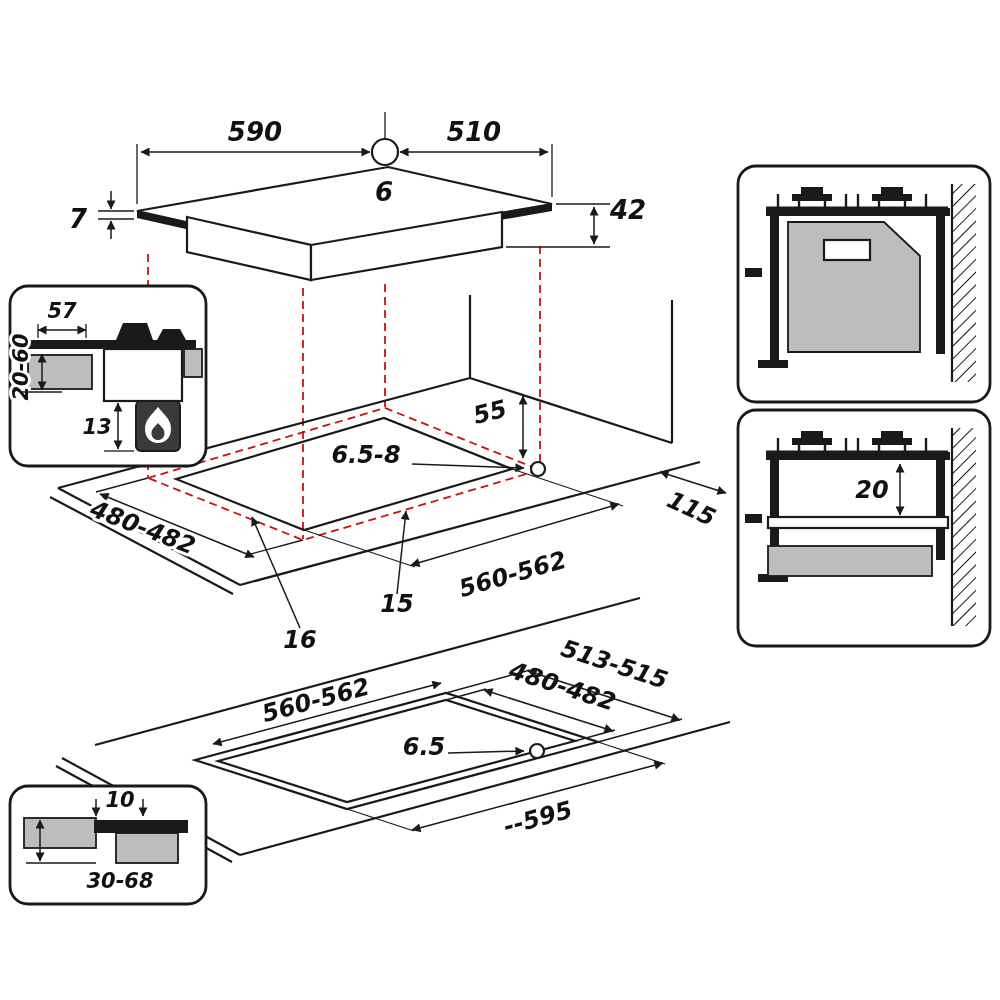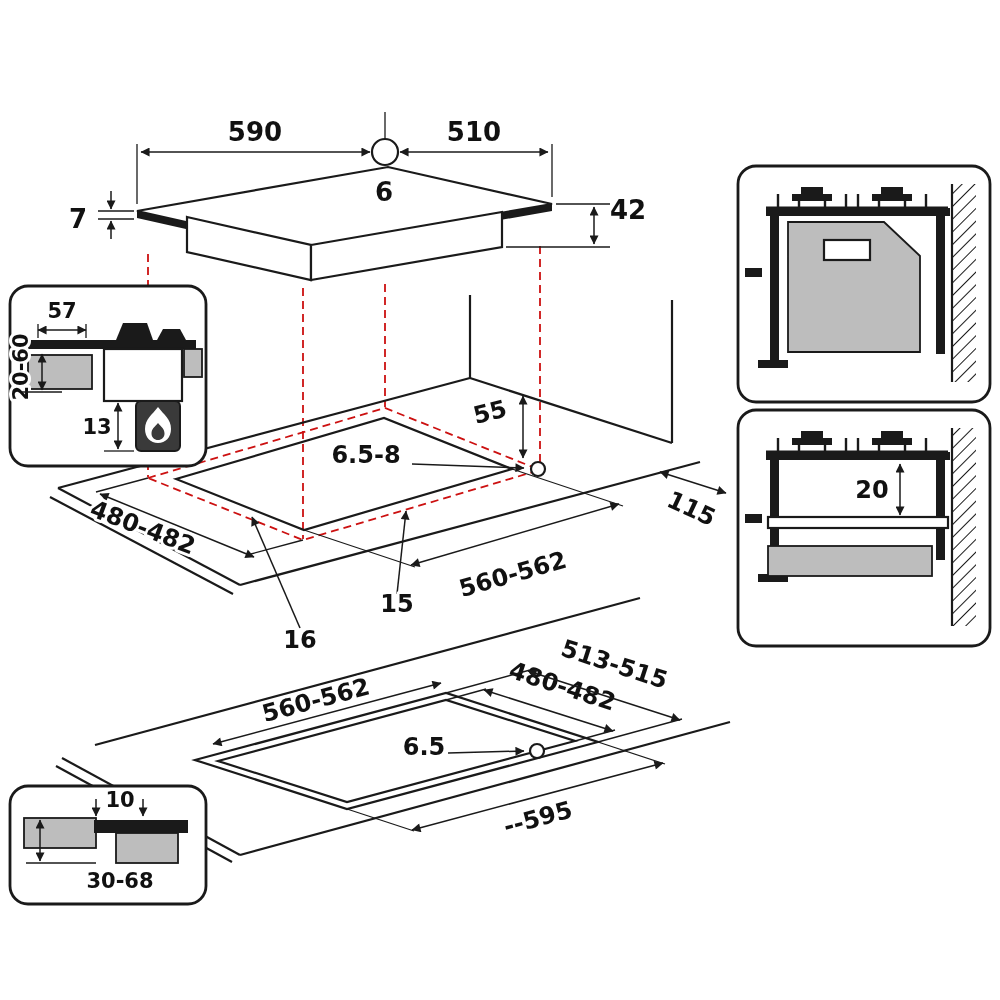--- a/index.html
+++ b/index.html
@@ -1,16 +1,16 @@
 <!DOCTYPE html>
 <html><head>
 <meta charset="utf-8">
 <style>
   html,body{margin:0;padding:0;background:#fff;}
-  .canvas{position:relative;width:1000px;height:1000px;background:#fff;overflow:hidden;}
+  .canvas{position:relative;width:1000px;height:1000px;background:#fff;overflow:hidden;font-style:italic;}
   svg text{
     font-family:"DejaVu Sans","Liberation Sans",sans-serif;
     font-weight:700;fill:#111;text-anchor:middle;
     paint-order:stroke;stroke:#fff;stroke-width:6px;stroke-linejoin:round;
   }
   .t26{font-size:26px}
   .t24{font-size:24px}
   .t21{font-size:21px}
   .ln{stroke:#1a1a1a;stroke-width:2.2;fill:none}
   .ln3{stroke:#1a1a1a;stroke-width:3.2;fill:none}

